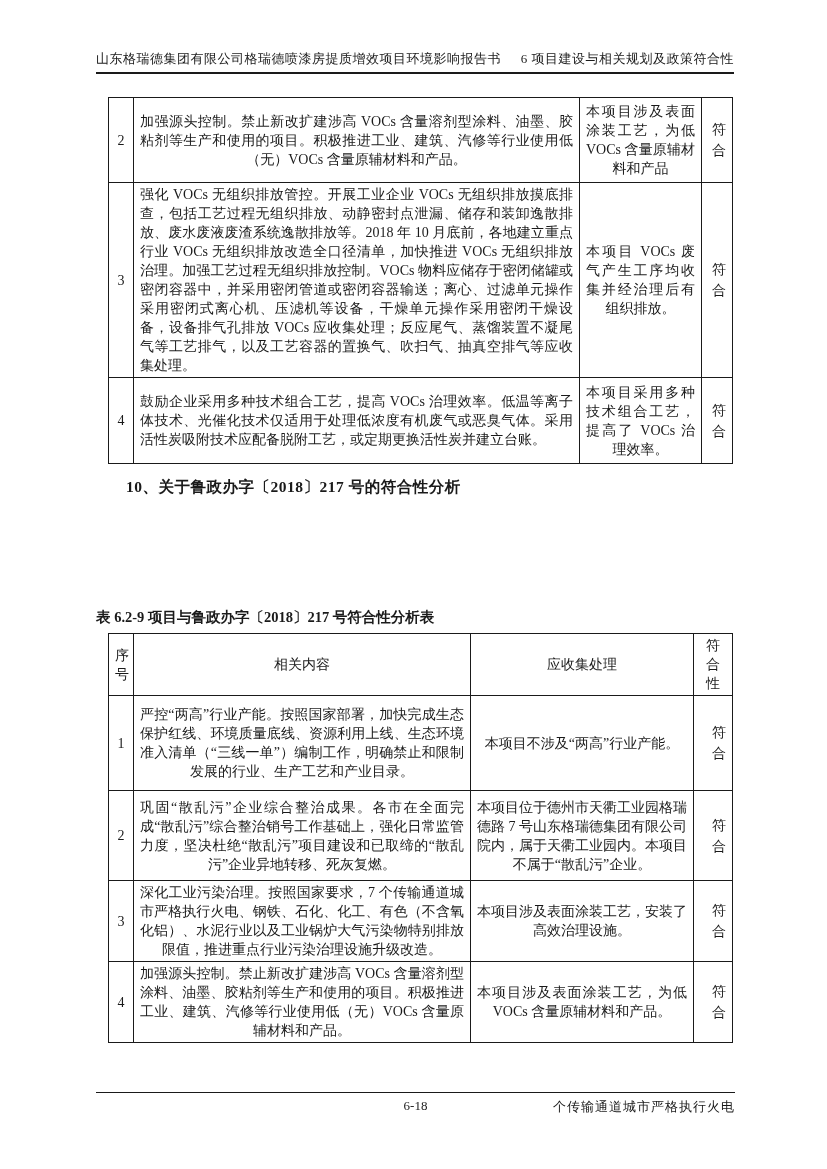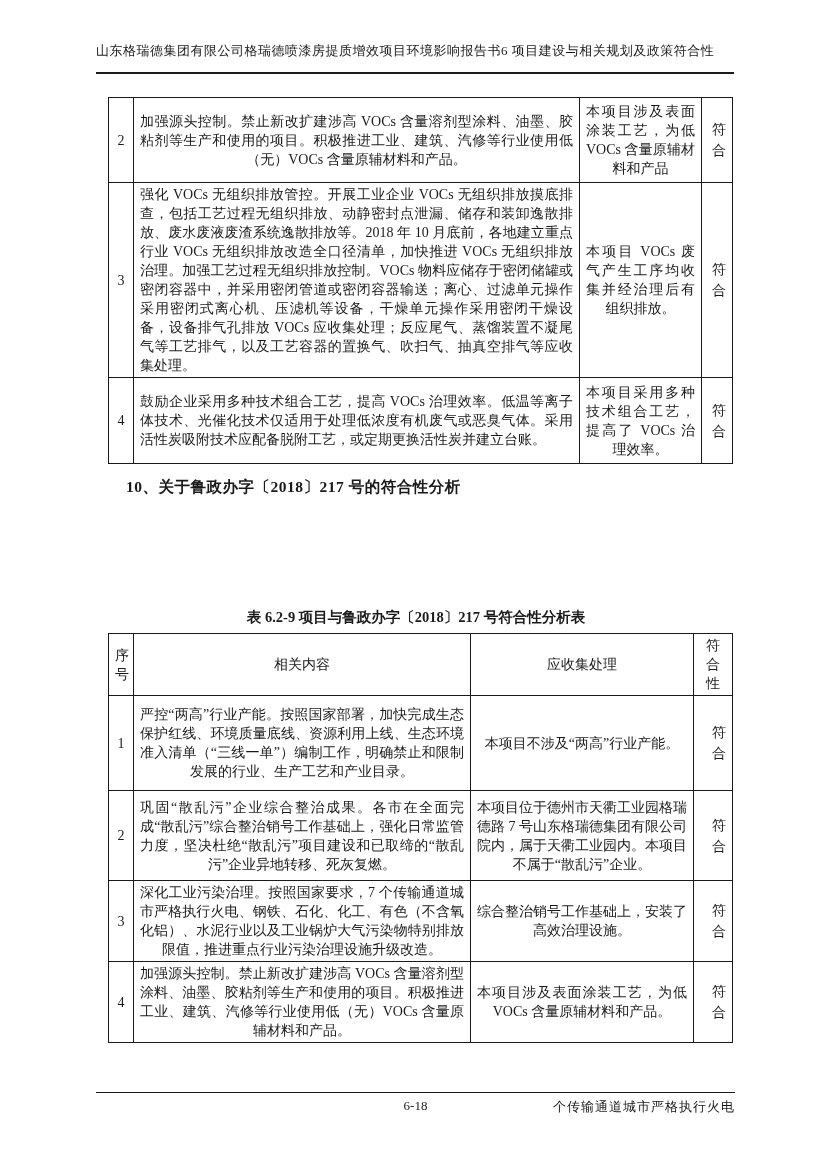--- a/index.html
+++ b/index.html
@@ -9,22 +9,22 @@
     background:#ffffff;
     margin:0 auto;
     font-family:"Liberation Serif","DejaVu Serif",serif;
     color:#1a1a1a;
     overflow:hidden;
   }
   
   .doc-header{
     position:absolute;left:96px;top:50px;width:638px;height:24px;
     border-bottom:2px solid #1a1a1a;
-    display:flex;align-items:flex-end;
-    font-size:13px;letter-spacing:0.5px;padding-bottom:12px;box-sizing:border-box;
+    display:flex;justify-content:space-between;align-items:flex-end;
+    font-size:13px;letter-spacing:0.5px;padding-bottom:4px;box-sizing:border-box;
   }
   
   table.ctable{
     position:absolute;left:108px;
     width:624px;border-collapse:collapse;table-layout:fixed;
     font-size:14px;line-height:19px;
   }
   table.ctable td,table.ctable th{
     border:1px solid #1a1a1a;
     padding:2px 6px;
@@ -52,21 +52,21 @@
     position:absolute;left:102px;top:477px;width:630px;
     font-size:15.5px;font-weight:bold;letter-spacing:0.5px;margin-left:24px;
   }
   .intro-para{
     position:absolute;left:96px;top:508px;width:640px;
     font-size:15px;line-height:33px;text-indent:2em;
     text-align:justify;
   }
   .tbl-caption{
     position:absolute;left:96px;top:608px;width:640px;
-    font-size:14.5px;font-weight:bold;text-align:center;
+    font-size:14.5px;font-weight:bold;
   }
   
   .footer-rule{
     position:absolute;left:96px;top:1092px;width:639px;
     border-top:1.5px solid #1a1a1a;height:0;
   }
   .footer-page{
     position:absolute;left:96px;top:1098px;width:639px;
     text-align:center;font-size:13px;
   }
@@ -139,21 +139,21 @@
     </tr>
     <tr>
       <td class="num-cell">2</td>
       <td class="req-center">巩固“散乱污”企业综合整治成果。各市在全面完成“散乱污”综合整治销号工作基础上，强化日常监管力度，坚决杜绝“散乱污”项目建设和已取缔的“散乱污”企业异地转移、死灰复燃。</td>
       <td class="proj-cell">本项目位于德州市天衢工业园格瑞德路 7 号山东格瑞德集团有限公司院内，属于天衢工业园内。本项目不属于“散乱污”企业。</td>
       <td class="res-cell">符合</td>
     </tr>
     <tr>
       <td class="num-cell">3</td>
       <td class="req-center">深化工业污染治理。按照国家要求，7 个传输通道城市严格执行火电、钢铁、石化、化工、有色（不含氧化铝）、水泥行业以及工业锅炉大气污染物特别排放限值，推进重点行业污染治理设施升级改造。</td>
-      <td class="proj-cell">综合整治销号工作基础上，安装了高效治理设施。</td>
+      <td class="proj-cell">本项目涉及表面涂装工艺，安装了高效治理设施。</td>
       <td class="res-cell">符合</td>
     </tr>
     <tr>
       <td class="num-cell">4</td>
       <td class="req-center">加强源头控制。禁止新改扩建涉高 VOCs 含量溶剂型涂料、油墨、胶粘剂等生产和使用的项目。积极推进工业、建筑、汽修等行业使用低（无）VOCs 含量原辅材料和产品。</td>
       <td class="proj-cell">本项目涉及表面涂装工艺，为低 VOCs 含量原辅材料和产品。</td>
       <td class="res-cell">符合</td>
     </tr>
   </tbody>
     </table>

